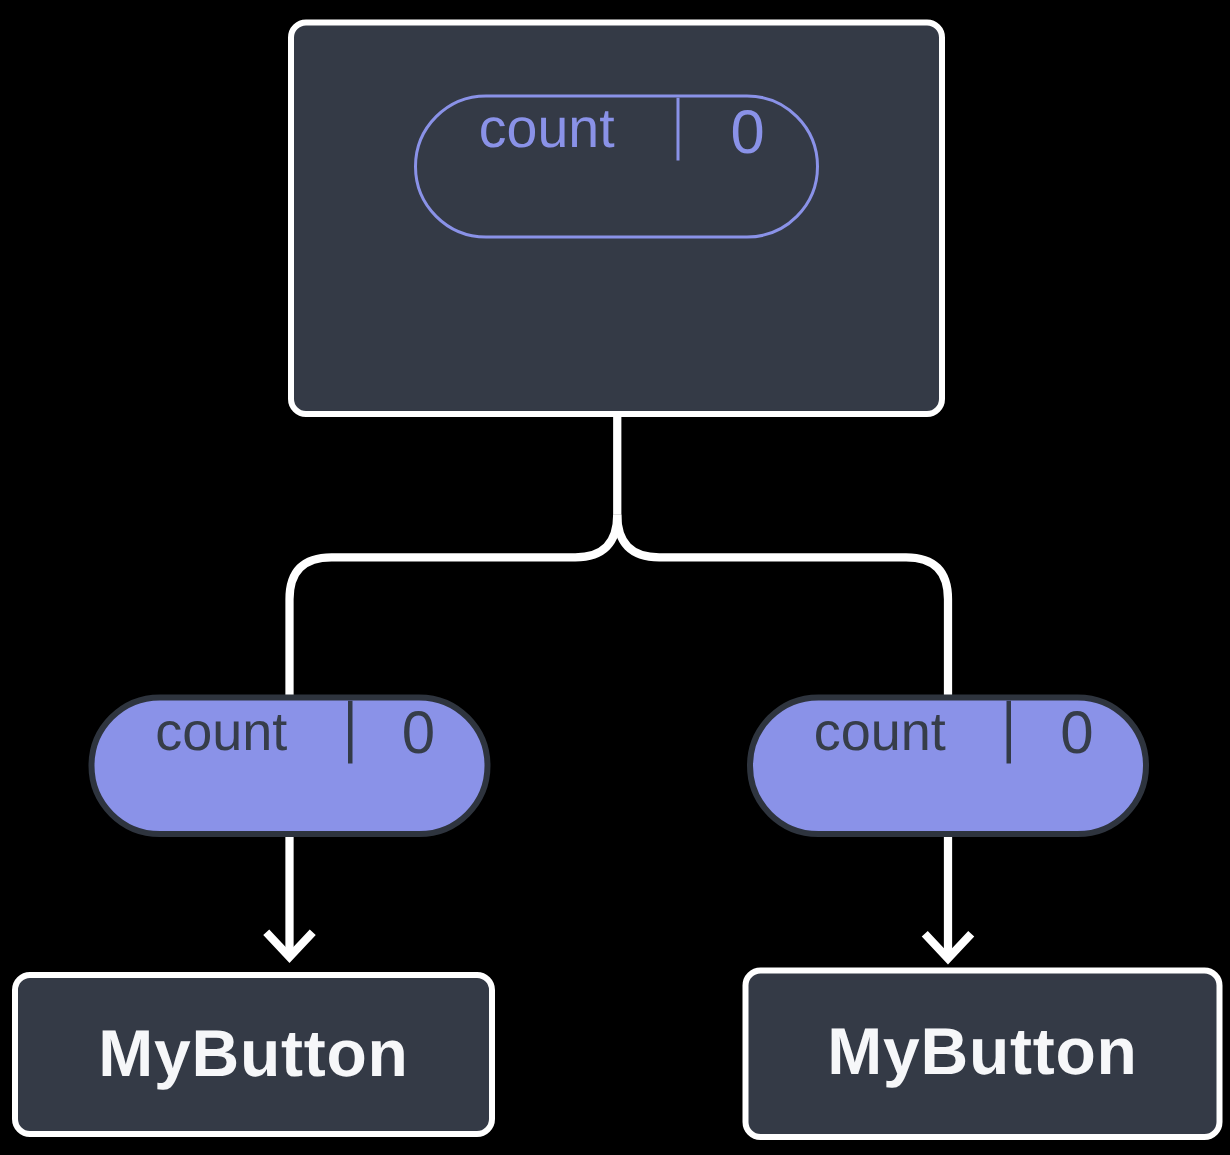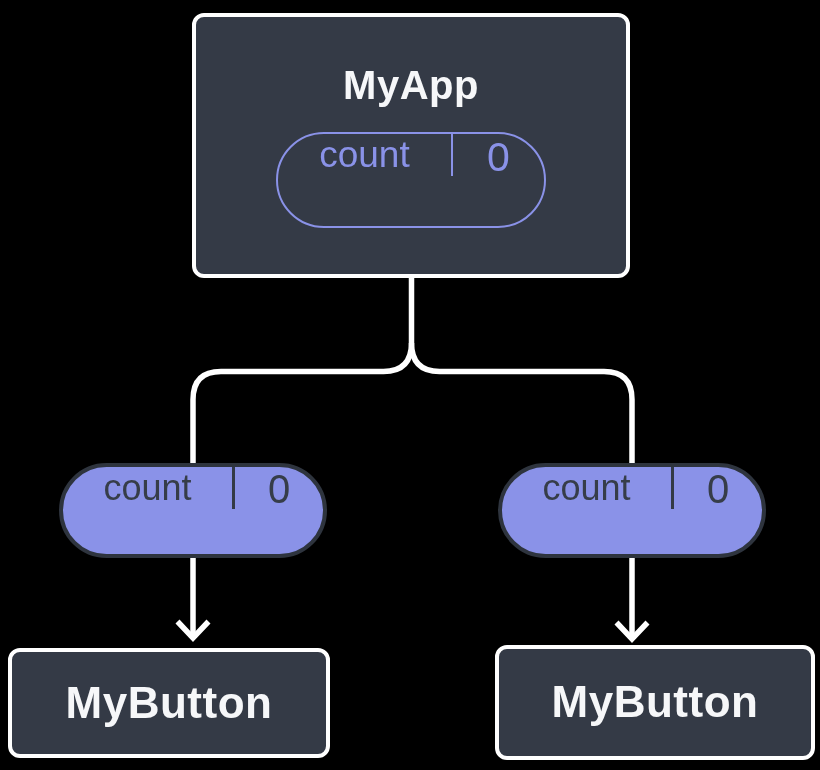--- a/index.html
+++ b/index.html
@@ -105,21 +105,20 @@
 
     <path d="M411.5 343 Q411.5 371.5 383.5 371.5 L221 371.5 Q193 371.5 193 399.5 L193 636" stroke="#ffffff" stroke-width="5.5" fill="none"></path>
 
     <path d="M411.5 343 Q411.5 371.5 439.5 371.5 L604 371.5 Q632 371.5 632 399.5 L632 637" stroke="#ffffff" stroke-width="5.5" fill="none"></path>
 
     <path d="M177.5 621.5 L193 638 L208.5 621.5" stroke="#ffffff" stroke-width="5.5" fill="none" stroke-linejoin="miter"></path>
     <path d="M616.5 622.5 L632 639 L647.5 622.5" stroke="#ffffff" stroke-width="5.5" fill="none" stroke-linejoin="miter"></path>
   </svg>
 
   <div class="node" id="root-node">
-    <div class="node-title">MyApp</div>
     <div class="pill" id="root-state-pill">
       <div class="pill-section pill-name">count</div>
       <div class="pill-section pill-value">0</div>
     </div>
   </div>
 
   <div class="pill prop-pill" id="prop-pill-left">
     <div class="pill-section pill-name">count</div>
     <div class="pill-section pill-value">0</div>
   </div>

